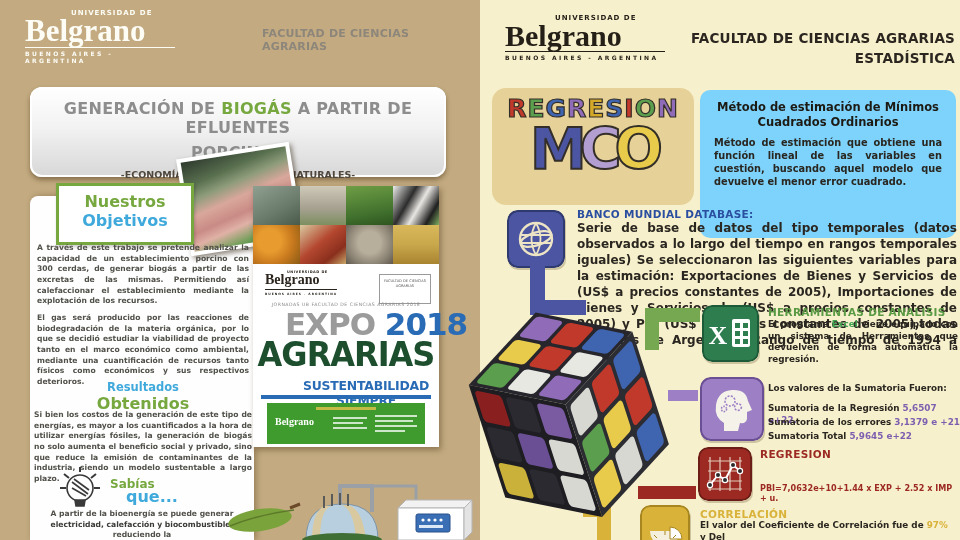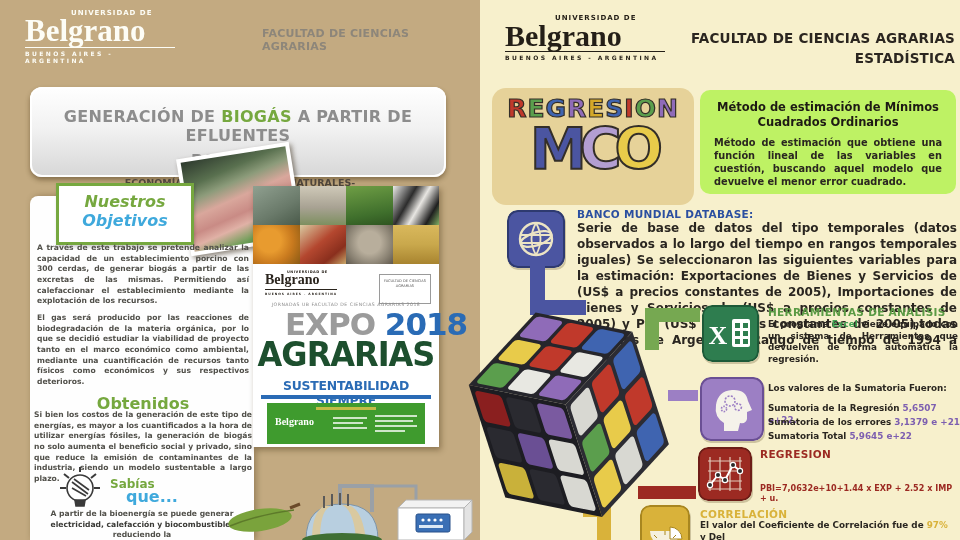--- a/index.html
+++ b/index.html
@@ -9,28 +9,28 @@
   
   #left-poster{left:0;top:0;width:480px;height:540px;background:#c3aa81;}
   .logo-white{color:#fdfdf6;}
   .logo-univ{font-size:7px;letter-spacing:1px;font-weight:bold;}
   .logo-name{font-family:"Liberation Serif","DejaVu Serif",serif;font-size:31px;font-weight:bold;line-height:.9;}
   .logo-sub{font-size:6px;letter-spacing:2.4px;font-weight:bold;border-top:1px solid currentColor;padding-top:2px;margin-top:2px;}
   #l-faculty{left:262px;top:27px;width:190px;font-size:11px;font-weight:bold;color:#8d867a;letter-spacing:.2px;}
   #l-titlebox{left:30px;top:87px;width:416px;height:90px;border-radius:12px;
       background:linear-gradient(#ffffff 0%,#f2f2f2 45%,#d7d7d7 100%);
       box-shadow:0 3px 5px rgba(60,40,10,.45), inset 0 0 0 2px #fff;text-align:center;}
-  .title-main{font-size:16px;font-weight:bold;color:#8d8d8d;letter-spacing:.3px;margin-top:20px;}
+  .title-main{font-size:16px;font-weight:bold;color:#8d8d8d;letter-spacing:.3px;margin-top:12px;}
   .title-main .hl{color:#76a83f;}
   .title-line2{font-size:16px;font-weight:bold;color:#8d8d8d;margin-top:6px;}
   .title-sub{font-size:9.5px;font-weight:bold;color:#4f463c;margin-top:7px;}
   #l-card{left:30px;top:196px;width:224px;height:344px;background:#fefefe;border-radius:8px 8px 0 0;
       box-shadow:2px 0 6px rgba(60,40,10,.35);}
   #objetivos-box{left:56px;top:183px;width:132px;height:56px;background:#fff;border:3px solid #76a83f;
-      text-align:center;box-shadow:1px 2px 3px rgba(0,0,0,.2);font-style:italic;}
+      text-align:center;box-shadow:1px 2px 3px rgba(0,0,0,.2);}
   .obj1{color:#76a83f;font-weight:bold;font-size:16px;margin-top:6px;}
   .obj2{color:#3fa9dc;font-weight:bold;font-size:16px;}
   .body-par{font-size:7.6px;line-height:1.4;color:#51504a;text-align:justify;font-weight:600;}
   #l-p1{left:37px;top:243px;width:212px;}
   #l-p2{left:37px;top:313px;width:212px;}
   .res1{left:37px;top:380px;width:212px;text-align:center;color:#3fa9dc;font-weight:bold;font-size:11.5px;}
   .res2{left:37px;top:394px;width:212px;text-align:center;color:#76a83f;font-weight:bold;font-size:16px;}
   #l-p3{left:34px;top:410px;width:218px;}
   #know1{left:110px;top:477px;color:#76a83f;font-weight:bold;font-size:12px;}
   #know2{left:126px;top:487px;color:#3fa9dc;font-weight:bold;font-size:16px;}
@@ -58,40 +58,40 @@
   #expo-logo .logo-univ{font-size:3.5px;letter-spacing:.5px;}
   #expo-logo .logo-sub{font-size:3px;letter-spacing:1px;border-top:.5px solid #2a241d;}
   #expo-facbox{left:126px;top:88px;width:50px;height:24px;border:1px solid #9a9a9a;
       font-size:3.6px;color:#555;text-align:center;line-height:1.5;padding-top:4px;}
   #expo-jornadas{left:0;top:116px;width:100%;text-align:center;font-size:4.6px;color:#8a8a8a;letter-spacing:.5px;}
   #expo-line{left:0;top:123px;width:100%;text-align:center;font-size:31px;font-weight:bold;letter-spacing:-1px;line-height:1;padding-left:30px;}
   #expo-line .expo-w{color:#9b9b9b;}
   #expo-line .year-w{color:#2a6bb5;}
   #expo-agr{left:0;top:152px;width:100%;text-align:center;font-size:32px;font-weight:bold;color:#1d4f2e;
       letter-spacing:-1px;line-height:1;transform:scaleY(1.05);}
-  #expo-tag{left:0;top:192px;width:100%;text-align:center;font-size:12.4px;font-weight:bold;color:#2a6bb5;letter-spacing:-.2px;}
+  #expo-tag{left:0;top:192px;width:100%;text-align:center;font-size:12.4px;font-weight:bold;color:#2a6bb5;letter-spacing:-.2px;padding-left:20px;}
   #expo-bluebar{left:8px;top:209px;width:170px;height:4px;background:#2a6bb5;}
   #expo-footer{left:14px;top:217px;width:158px;height:41px;background:#3f9b2e;}
   #expo-footer .gold{position:absolute;left:49px;top:4px;width:60px;height:3px;background:#d9c24a;opacity:.85;}
   #expo-footer .flogo{position:absolute;left:8px;top:13px;color:#fff;font-family:"Liberation Serif","DejaVu Serif",serif;
       font-size:10px;font-weight:bold;}
   .fline{position:absolute;height:1.6px;background:rgba(255,255,255,.75);}
   
   #l-illus{left:220px;top:452px;width:260px;height:88px;}
   
   #right-poster{left:480px;top:0;width:480px;height:540px;background:#f7f0cc;}
   .stripes{background-image:repeating-linear-gradient(115deg,rgba(150,125,50,.10) 0 2px,rgba(0,0,0,0) 2px 7px);}
   .logo-dark{color:#241f17;}
   #r-faculty{left:660px;top:29px;width:295px;text-align:right;font-weight:bold;color:#2b2620;
       font-size:13.5px;line-height:1.45;letter-spacing:.2px;}
   #r-titlebox{left:492px;top:88px;width:202px;height:117px;border-radius:14px;background:#e6d299;text-align:center;}
   #regresion-word{margin-top:8px;font-size:25px;font-weight:800;letter-spacing:1px;
       -webkit-text-stroke:1.2px #332e28;line-height:1;}
   #mco-word{font-size:57px;font-weight:800;letter-spacing:-7px;-webkit-text-stroke:2px #332e28;line-height:.92;margin-top:2px;}
-  #method-box{left:700px;top:90px;width:256px;height:104px;border-radius:10px;background:#bef264;}
+  #method-box{left:700px;top:90px;width:256px;height:148px;border-radius:10px;background:#7dd3fc;}
   #method-h{margin:10px 14px 0 14px;text-align:center;font-size:11.5px;font-weight:800;color:#1d1a14;line-height:1.3;}
   #method-t{margin:7px 14px 0 14px;font-size:9.8px;font-weight:600;color:#2a2620;line-height:1.32;text-align:justify;}
   .icon-sq{border-radius:10px;box-shadow:1px 2px 0 rgba(80,60,20,.25);}
   #banco-h{left:577px;top:208px;font-size:10.5px;font-weight:800;color:#2b4fa0;letter-spacing:.3px;}
   #banco-t{left:577px;top:221px;width:380px;font-size:12px;font-weight:600;color:#2a2620;line-height:1.33;text-align:justify;}
   .sec-h{font-size:10.5px;font-weight:700;letter-spacing:.3px;}
   .sec-t{font-size:8.8px;font-weight:600;color:#2a2620;line-height:1.33;}
   #herr-h{left:768px;top:306px;color:#5a9a44;}
   #herr-t{left:768px;top:319px;width:190px;text-align:justify;}
   #herr-t .xl{color:#3fa351;font-weight:800;}
@@ -132,20 +132,21 @@
         <div class="ph"></div>
       </div>
 
     <div id="objetivos-box" class="abs">
       <div class="obj1">Nuestros</div>
       <div class="obj2">Objetivos</div>
     </div>
 
     <div id="l-p1" class="abs body-par">A través de este trabajo se pretende analizar la capacidad de un establecimiento porcino con 300 cerdas, de generar biogás a partir de las excretas de las mismas. Permitiendo así calefaccionar el establecimiento mediante la explotación de los recursos.</div>
     <div id="l-p2" class="abs body-par">El gas será producido por las reacciones de biodegradación de la materia orgánica, por lo que se decidió estudiar la viabilidad de proyecto tanto en el marco económico como ambiental, mediante una cuantificación de recursos tanto físicos como económicos y sus respectivos deterioros.</div>
+    <div class="abs res1">Resultados</div>
     <div class="abs res2">Obtenidos</div>
     <div id="l-p3" class="abs body-par">Si bien los costos de la generación de este tipo de energías, es mayor a los cuantificados a la hora de utilizar energías fósiles, la generación de biogás no solo aumenta el beneficio social y privado, sino que reduce la emisión de contaminantes de la industria, siendo un modelo sustentable a largo plazo.</div>
 
     <svg class="abs" style="left:52px;top:466px;" width="56" height="54" viewBox="0 0 56 54">
       <g stroke="#3a3a3a" fill="none" stroke-width="1.6">
         <circle cx="28" cy="22" r="13"></circle>
         <path d="M20 16 L36 28 M20 22 L34 30 M22 13 L37 24"></path>
         <path d="M23 34 L33 34 L32 40 L24 40 Z" fill="#3a3a3a"></path>
         <path d="M8 22 L14 22 M42 22 L48 22 M12 8 L17 12 M44 8 L39 12 M28 1 L28 6" stroke-width="2"></path>
       </g>

